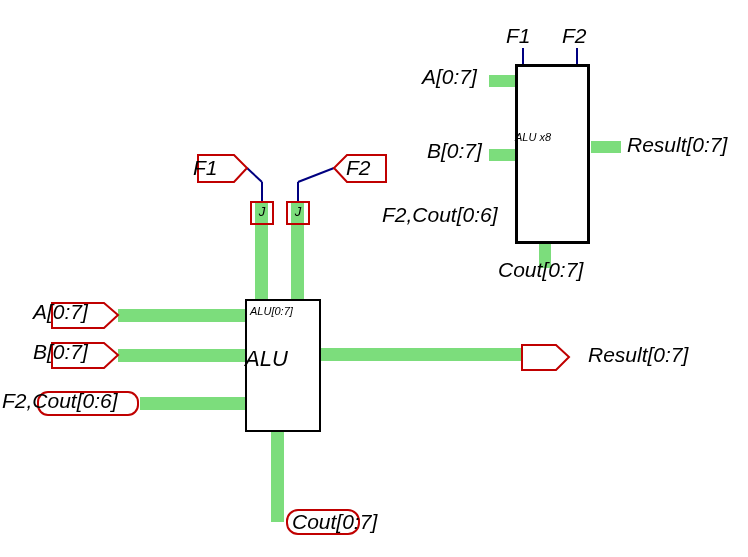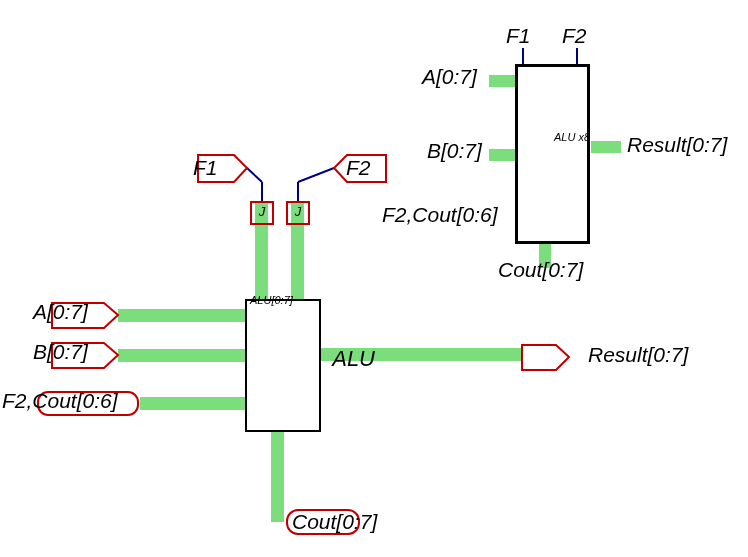--- a/index.html
+++ b/index.html
@@ -8,21 +8,21 @@
     font-family:"Liberation Sans",sans-serif;color:#000;overflow:hidden;
   }
   #shape-layer{position:absolute;left:0;top:0;z-index:1;}
   .wire{stroke:var(--wire-navy,#000080);stroke-width:2;fill:none;}
   .bus{fill:var(--bus-green,#7cdd7c);stroke:none;}
   .redshape{stroke:var(--shape-red,#c00000);stroke-width:2;fill:none;}
   .block{position:absolute;border:3px solid #000;background:transparent;z-index:2;box-sizing:border-box;}
   .block.thin{border-width:2px;}
   .label{position:absolute;font-size:21px;line-height:1.15;white-space:nowrap;z-index:3;font-style:italic;}
   .small{font-size:11px;}
-  .center{text-align:right;}
+  .center{text-align:left;}
   .jletter{font-size:13px;text-align:center;z-index:3;}
   .symname{font-size:22px;}
 </style>
 </head>
 <body>
 
 <div id="canvas">
 
   <svg id="shape-layer" width="748" height="557" viewBox="0 0 748 557">
 
@@ -63,22 +63,22 @@
 
   <div class="label" style="left:506px;top:24px;">F1</div>
   <div class="label" style="left:562px;top:24px;">F2</div>
   <div class="label" style="left:422px;top:65px;">A[0:7]</div>
   <div class="label" style="left:427px;top:139px;">B[0:7]</div>
   <div class="label" style="left:382px;top:203px;">F2,Cout[0:6]</div>
   <div class="label" style="left:627px;top:133px;">Result[0:7]</div>
   <div class="label" style="left:498px;top:258px;">Cout[0:7]</div>
 
   <div class="block thin" style="left:245px;top:299px;width:76px;height:133px;"></div>
-  <div class="label small" style="left:250px;top:294px;">ALU[0:7]</div>
-  <div class="label symname center" style="left:245px;top:346px;width:92px;margin-left:38px;">ALU</div>
+  <div class="label small" style="left:250px;top:305px;">ALU[0:7]</div>
+  <div class="label symname center" style="left:245px;top:346px;width:92px;">ALU</div>
 
   <div class="label" style="left:193px;top:156px;">F1</div>
   <div class="label" style="left:346px;top:156px;">F2</div>
 
   <div class="label jletter" style="left:251px;top:205px;width:22px;">J</div>
   <div class="label jletter" style="left:287px;top:205px;width:22px;">J</div>
 
   <div class="label" style="left:33px;top:300px;">A[0:7]</div>
   <div class="label" style="left:33px;top:340px;">B[0:7]</div>
   <div class="label" style="left:2px;top:389px;">F2,Cout[0:6]</div>

